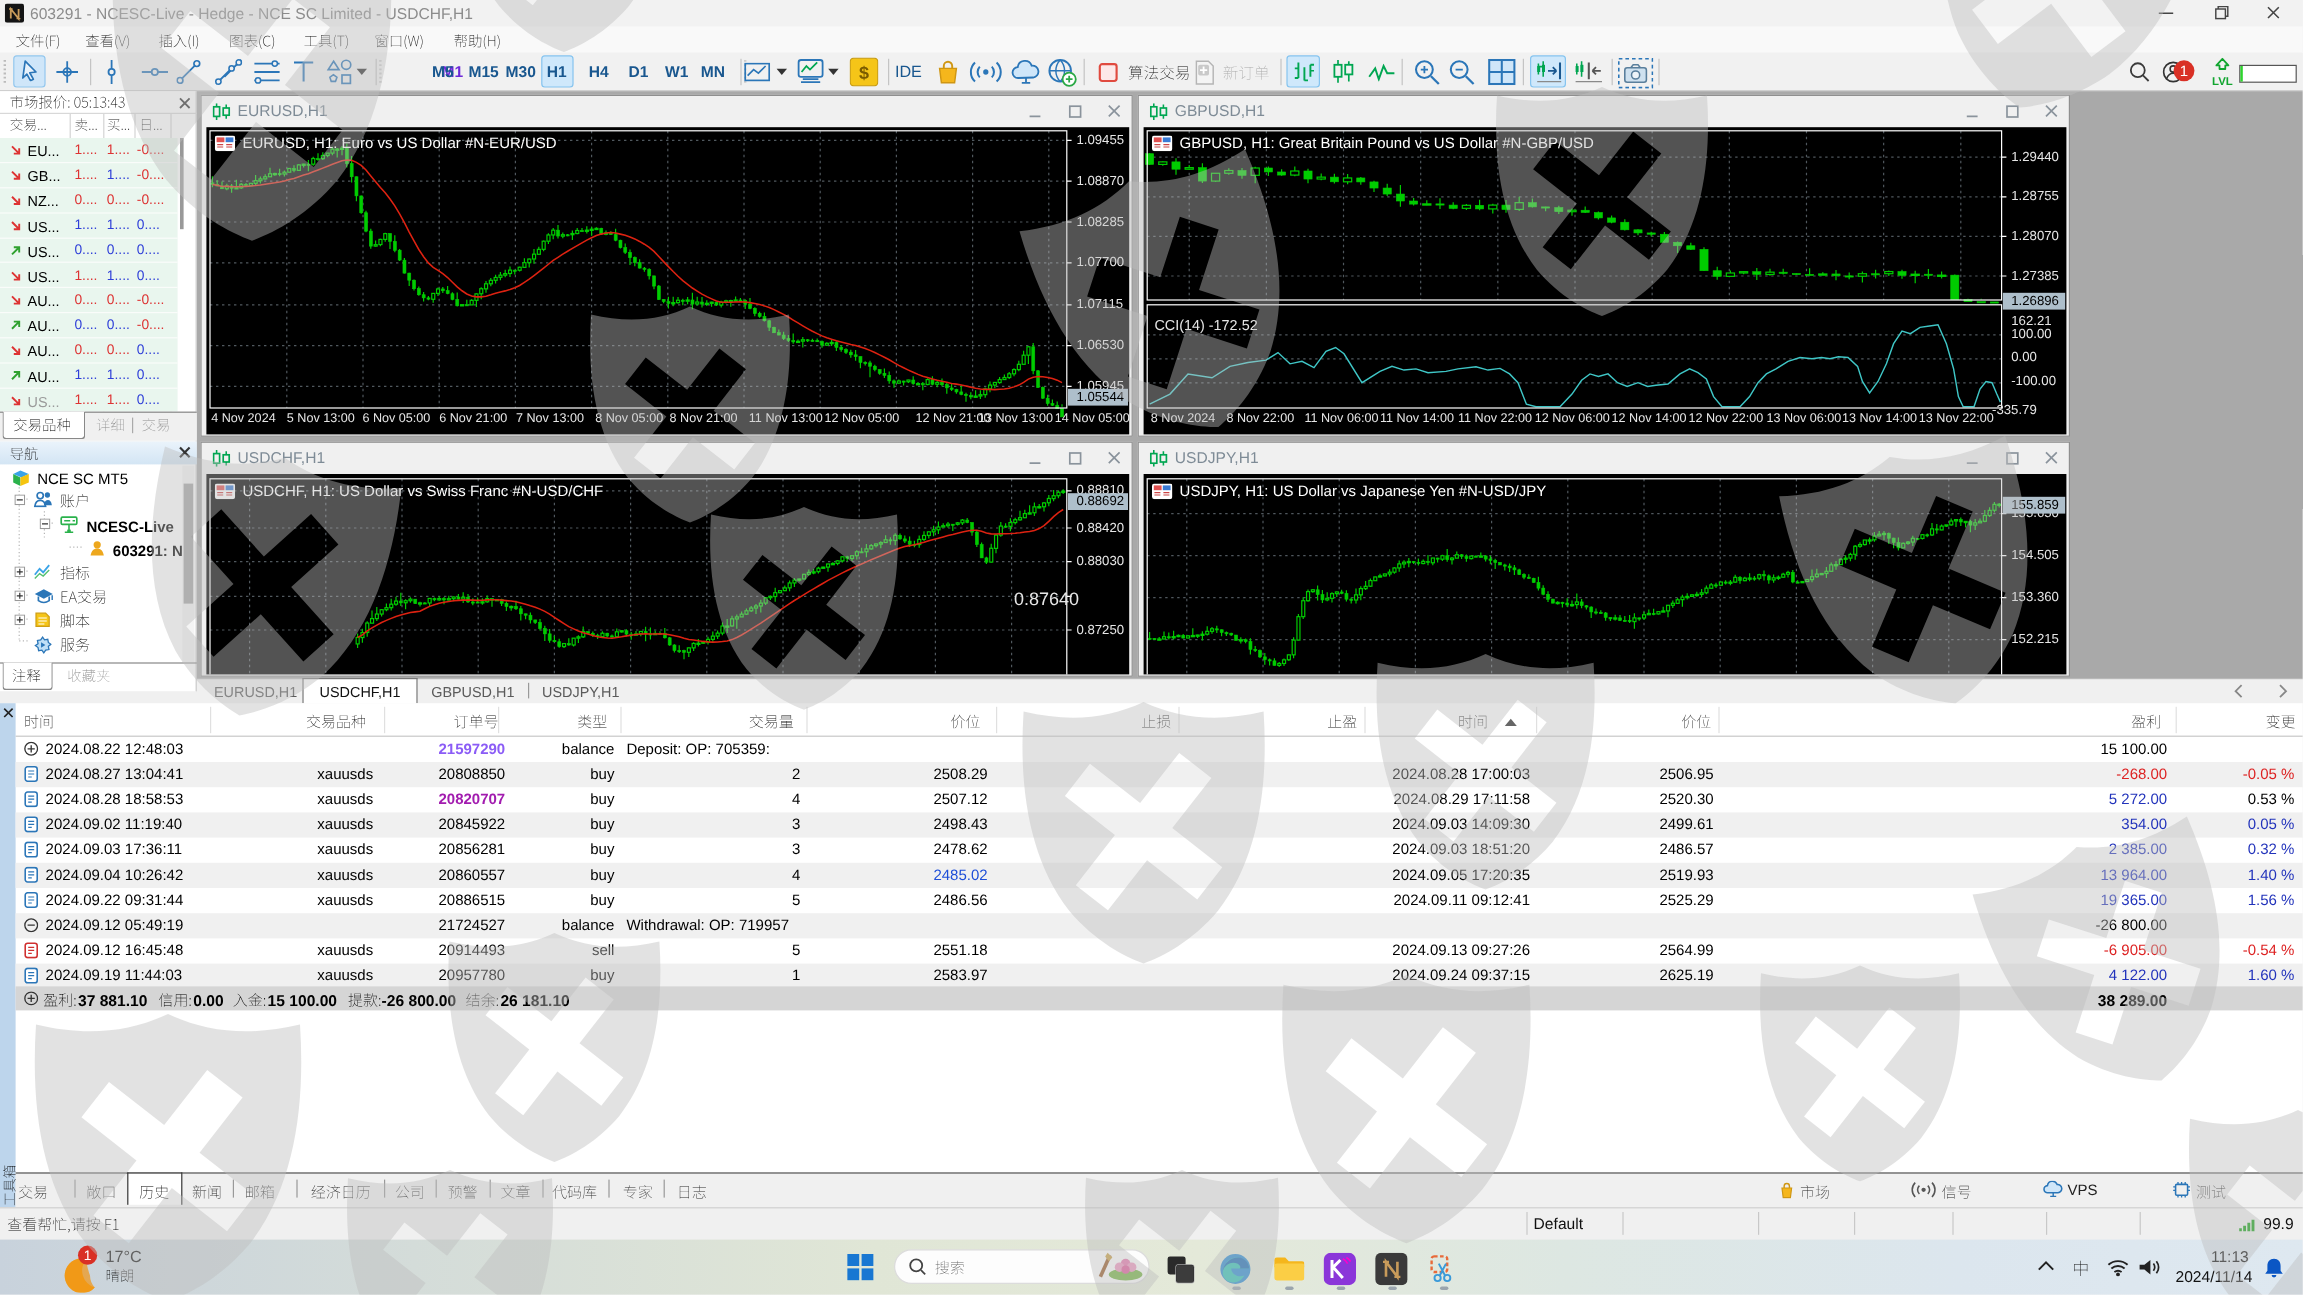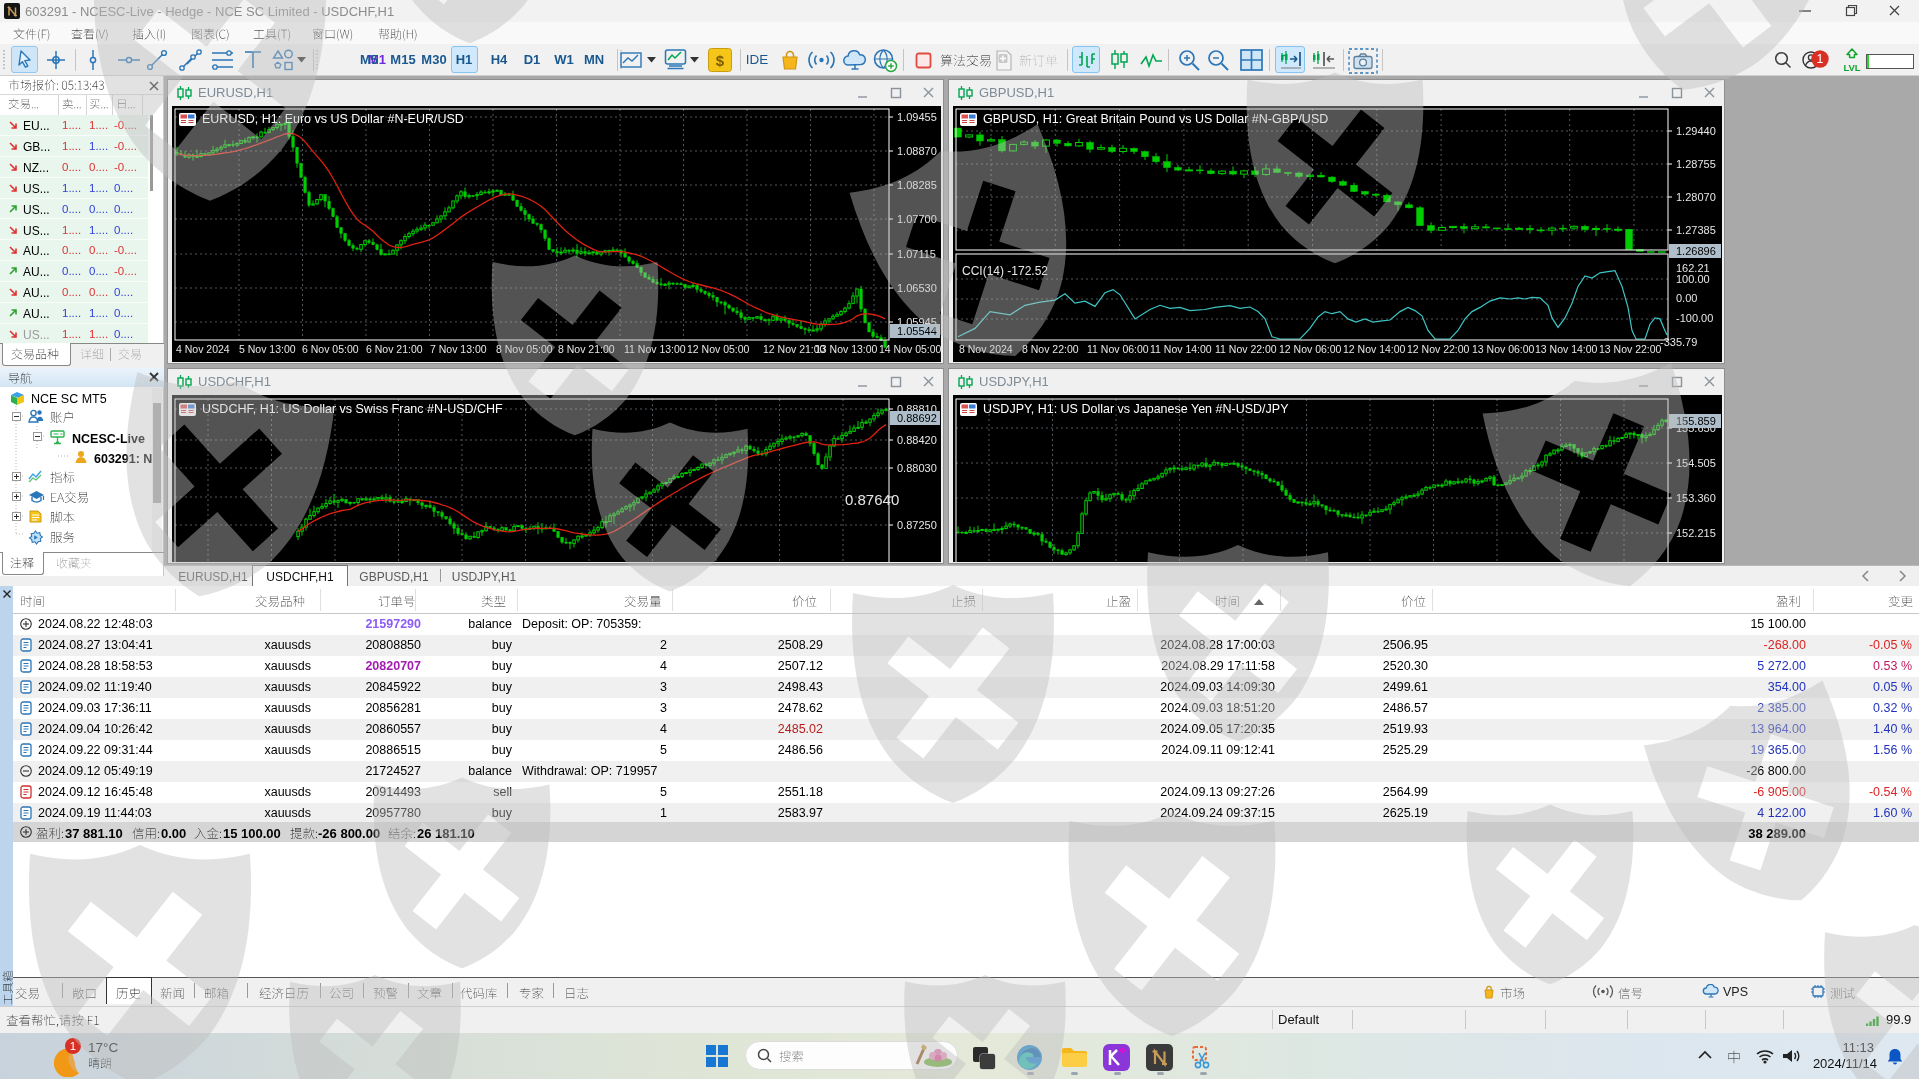--- a/index.html
+++ b/index.html
@@ -1300,21 +1300,21 @@
     </svg>
 <div class="t" style="left:38px;top:659px;font-size:12.5px;color:#000;font-weight:400;">2024.08.28 18:58:53</div>
 <div class="t" style="right:1608px;top:659px;font-size:12.5px;color:#000;font-weight:400;">xauusds</div>
 <div class="t" style="right:1498px;top:659px;font-size:12.5px;color:#a21caf;font-weight:700;">20820707</div>
 <div class="t" style="right:1407px;top:659px;font-size:12.5px;color:#000;font-weight:400;">buy</div>
 <div class="t" style="right:1252px;top:659px;font-size:12.5px;color:#000;font-weight:400;">4</div>
 <div class="t" style="right:1096px;top:659px;font-size:12.5px;color:#000;font-weight:400;">2507.12</div>
 <div class="t" style="right:644px;top:659px;font-size:12.5px;color:#000;font-weight:400;">2024.08.29 17:11:58</div>
 <div class="t" style="right:491px;top:659px;font-size:12.5px;color:#000;font-weight:400;">2520.30</div>
 <div class="t" style="right:113px;top:659px;font-size:12.5px;color:#23b;font-weight:400;">5 272.00</div>
-<div class="t" style="right:7px;top:659px;font-size:12.5px;color:#be185d;font-weight:400;">0.53 %</div>
+<div class="t" style="right:7px;top:659px;font-size:12.5px;color:#000000;font-weight:400;">0.53 %</div>
 <div style="position:absolute;left:13px;top:677px;width:1906px;height:21px;background:#f0f0f0"></div>
 <svg style="position:absolute;left:20px;top:680px" width="12" height="14" viewBox="0 0 12 14">
       <rect x="1" y="1" width="10" height="12" rx="2" fill="#fff" stroke="#2b76b8" stroke-width="1.3"></rect>
       <path d="M3.5 4.5h5M3.5 7h5M3.5 9.5h3" stroke="#2b76b8" stroke-width="1"></path>
     </svg>
 <div class="t" style="left:38px;top:680px;font-size:12.5px;color:#000;font-weight:400;">2024.09.02 11:19:40</div>
 <div class="t" style="right:1608px;top:680px;font-size:12.5px;color:#000;font-weight:400;">xauusds</div>
 <div class="t" style="right:1498px;top:680px;font-size:12.5px;color:#000;font-weight:400;">20845922</div>
 <div class="t" style="right:1407px;top:680px;font-size:12.5px;color:#000;font-weight:400;">buy</div>
 <div class="t" style="right:1252px;top:680px;font-size:12.5px;color:#000;font-weight:400;">3</div>
@@ -1340,21 +1340,21 @@
 <div style="position:absolute;left:13px;top:719px;width:1906px;height:21px;background:#f0f0f0"></div>
 <svg style="position:absolute;left:20px;top:722px" width="12" height="14" viewBox="0 0 12 14">
       <rect x="1" y="1" width="10" height="12" rx="2" fill="#fff" stroke="#2b76b8" stroke-width="1.3"></rect>
       <path d="M3.5 4.5h5M3.5 7h5M3.5 9.5h3" stroke="#2b76b8" stroke-width="1"></path>
     </svg>
 <div class="t" style="left:38px;top:722px;font-size:12.5px;color:#000;font-weight:400;">2024.09.04 10:26:42</div>
 <div class="t" style="right:1608px;top:722px;font-size:12.5px;color:#000;font-weight:400;">xauusds</div>
 <div class="t" style="right:1498px;top:722px;font-size:12.5px;color:#000;font-weight:400;">20860557</div>
 <div class="t" style="right:1407px;top:722px;font-size:12.5px;color:#000;font-weight:400;">buy</div>
 <div class="t" style="right:1252px;top:722px;font-size:12.5px;color:#000;font-weight:400;">4</div>
-<div class="t" style="right:1096px;top:722px;font-size:12.5px;color:#b91c1c;font-weight:400;">2485.02</div>
+<div class="t" style="right:1096px;top:722px;font-size:12.5px;color:#1d4ed8;font-weight:400;">2485.02</div>
 <div class="t" style="right:644px;top:722px;font-size:12.5px;color:#000;font-weight:400;">2024.09.05 17:20:35</div>
 <div class="t" style="right:491px;top:722px;font-size:12.5px;color:#000;font-weight:400;">2519.93</div>
 <div class="t" style="right:113px;top:722px;font-size:12.5px;color:#23b;font-weight:400;">13 964.00</div>
 <div class="t" style="right:7px;top:722px;font-size:12.5px;color:#23b;font-weight:400;">1.40 %</div>
 <svg style="position:absolute;left:20px;top:743px" width="12" height="14" viewBox="0 0 12 14">
       <rect x="1" y="1" width="10" height="12" rx="2" fill="#fff" stroke="#2b76b8" stroke-width="1.3"></rect>
       <path d="M3.5 4.5h5M3.5 7h5M3.5 9.5h3" stroke="#2b76b8" stroke-width="1"></path>
     </svg>
 <div class="t" style="left:38px;top:743px;font-size:12.5px;color:#000;font-weight:400;">2024.09.22 09:31:44</div>
 <div class="t" style="right:1608px;top:743px;font-size:12.5px;color:#000;font-weight:400;">xauusds</div>

